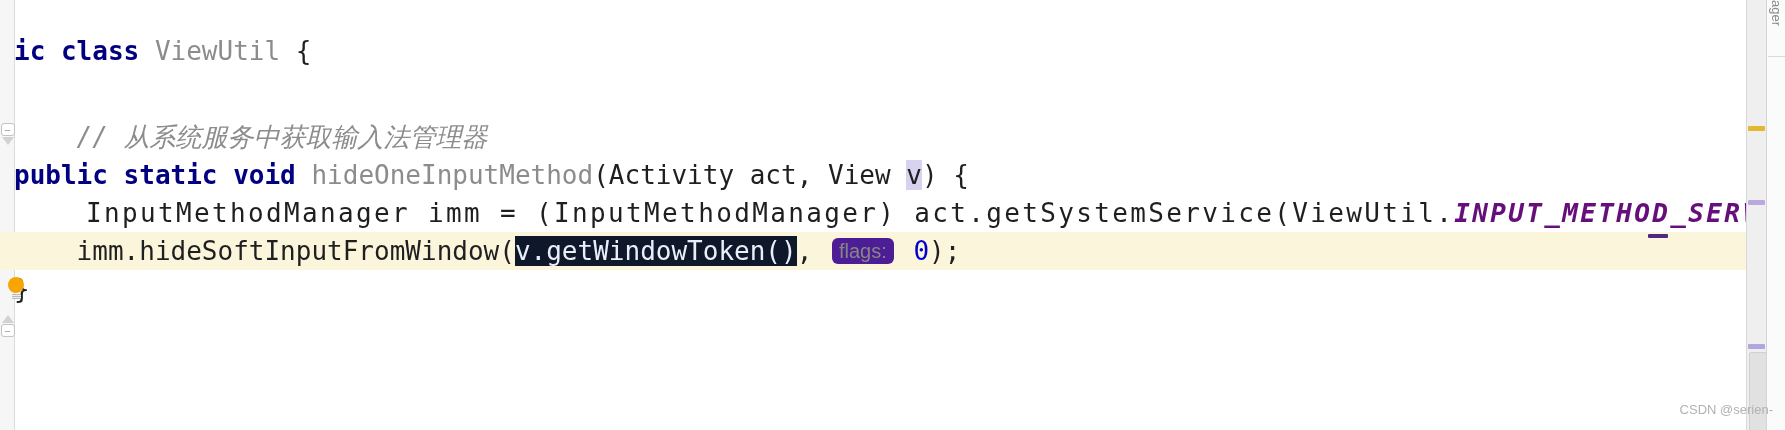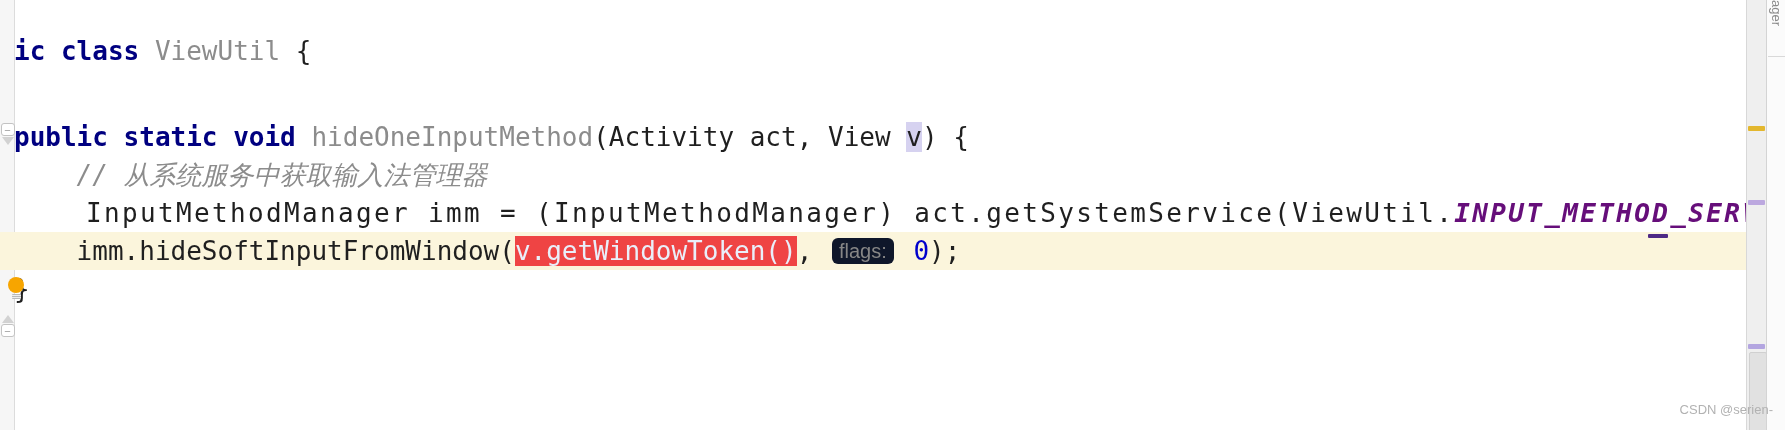--- a/index.html
+++ b/index.html
@@ -18,23 +18,23 @@
   .line{white-space:pre;font-size:26px;line-height:38px;height:38px;padding-left:14px;color:#1F1F1F;}
   .line.blank{height:48px;}
   .line.hl{background:#FBF5DC;}
   .line.wide{letter-spacing:2.35px;}
   .tok-kw{color:#000080;font-weight:bold;}
   .tok-decl{color:#8C8C8C;}
   .tok-plain{color:#1F1F1F;}
   .tok-cmt{color:#8C8C8C;font-style:italic;}
   .tok-const{color:#660E7A;font-weight:bold;font-style:italic;}
   .tok-num{color:#0000CC;}
-  .tok-sel{background:#ef4444;color:#E9EFFA;}
+  .tok-sel{background:#0f172a;color:#E9EFFA;}
   .tok-vhl{background:#D6D2F0;}
-  .tok-inlay{display:inline-block;background:#0f172a;color:#868686;border-radius:6px;
+  .tok-inlay{display:inline-block;background:#4c1d95;color:#868686;border-radius:6px;
              font:20px/26px "Liberation Sans",sans-serif;padding:0 7px;margin:0 4px;vertical-align:2px;letter-spacing:0;}
   
   .bulb{position:absolute;left:6px;top:277px;width:20px;height:24px;z-index:6;cursor:pointer;}
   .bulb .head{width:16px;height:16px;border-radius:50%;background:#F7A500;margin:0 auto;}
   .bulb .base{width:9px;height:5px;margin:1px auto 0;background:repeating-linear-gradient(#B9B9B9 0 1px,#EDEDED 1px 2px);border-radius:1px;}
   
   .purple-dash{position:absolute;left:1648px;top:234px;width:20px;height:4px;background:#4E2A86;border-radius:1px;}
   
   .track{position:absolute;left:1746px;top:0;width:20px;height:430px;background:#EFEFEF;border-left:1px solid #D8D8D8;}
   .thumb{position:absolute;left:2px;top:352px;width:16px;height:78px;background:#E1E1E1;border:1px solid #D0D0D0;border-radius:2px;cursor:pointer;}
@@ -51,22 +51,22 @@
 <body>
 
 <div id="stage">
 
   <div class="gutter"></div>
 
   <div class="code">
     <div class="codelines" id="codelines">
         <div class="line"><span class="tok-kw">ic class</span><span class="tok-decl"> ViewUtil</span><span class="tok-plain"> {</span></div>
         <div class="line blank"></div>
+        <div class="line"><span class="tok-cmt">    // 从系统服务中获取输入法管理器</span></div>
         <div class="line"><span class="tok-kw">public static void</span><span class="tok-decl"> hideOneInputMethod</span><span class="tok-plain">(Activity act, View </span><span class="tok-vhl">v</span><span class="tok-plain">) {</span></div>
-        <div class="line"><span class="tok-cmt">    // 从系统服务中获取输入法管理器</span></div>
         <div class="line wide"><span class="tok-plain">    InputMethodManager imm = (InputMethodManager) act.getSystemService(ViewUtil.</span><span class="tok-const">INPUT_METHOD_SERVICE);</span></div>
         <div class="line hl"><span class="tok-plain">    imm.hideSoftInputFromWindow(</span><span class="tok-sel">v.getWindowToken()</span><span class="tok-plain">, </span><span class="tok-inlay">flags:</span><span class="tok-plain"> </span><span class="tok-num">0</span><span class="tok-plain">);</span></div>
         <div class="line"><span class="tok-plain">}</span></div>
       </div>
   </div>
 
   <div class="fold" style="top:123px;">
     <div class="box">−</div>
     <div class="arrow-down"></div>
   </div>

